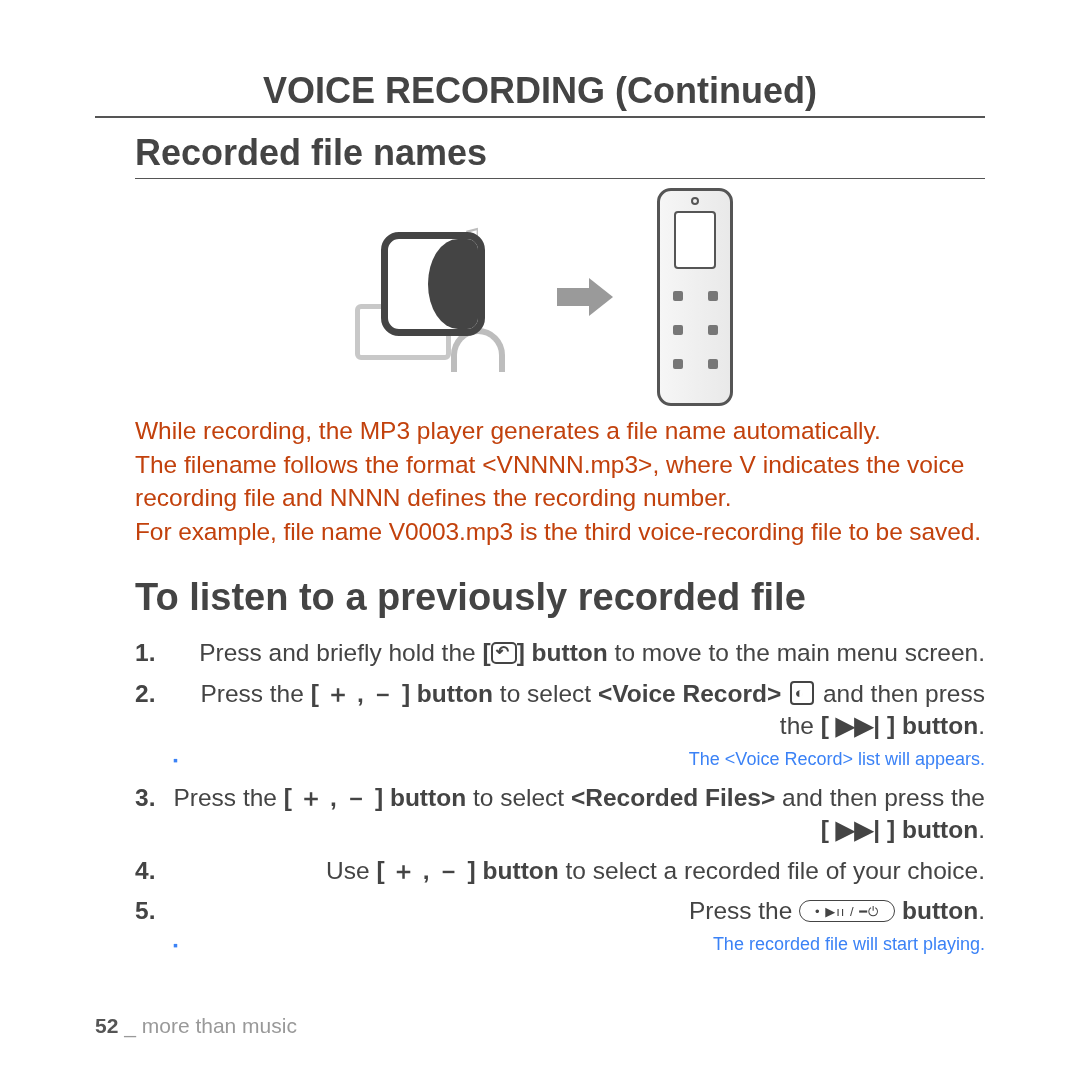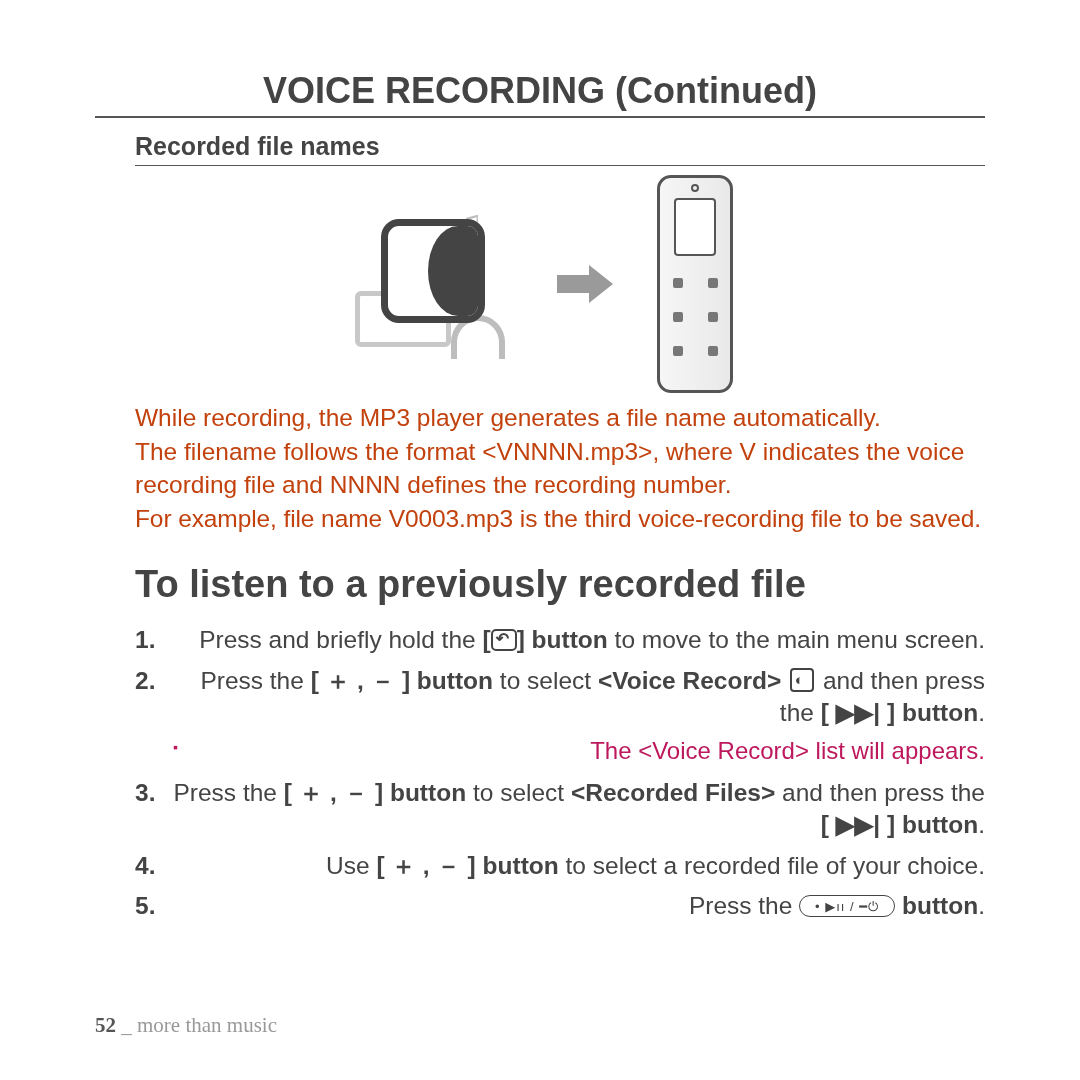--- a/index.html
+++ b/index.html
@@ -14,21 +14,21 @@
   .h1 {
     font-size: 36px;
     font-weight: bold;
     color: #444;
     border-bottom: 2px solid #555;
     padding-bottom: 4px;
     margin-bottom: 14px;
     text-align: center;
   }
   .h2 {
-    font-size: 25px;
+    font-size: 36px;
     font-weight: bold;
     color: #444;
     border-bottom: 1.5px solid #555;
     padding-bottom: 4px;
     margin: 8px 0 18px 40px;
   }
   .h2b {
     font-size: 38px;
     font-weight: bold;
     color: #444;
@@ -119,22 +119,22 @@
     content: counter(s) ".";
     position: absolute; left: 0; top: 0;
     font-weight: bold;
   }
   .b { font-weight: bold; }
   .sub {
     list-style: none;
     margin: 6px 0 10px 4px;
   }
   .sub li {
-    font-size: 24px;
-    color:#be185d;
+    font-size: 18px;
+    color:#3b82f6;
     position: relative;
     padding-left: 18px;
   }
   .sub li::before {
     content: "▪";
     position:absolute; left:0; top:0; font-size:14px; line-height:24px;
   }
 
   
   .keyicon {
@@ -161,21 +161,20 @@
   }
   .ic-play::after{
     content:"• ▶ıı / ━⏻"; position:absolute; width:100%; text-align:center; left:0; top:2px; color:#444; letter-spacing:1px;
   }
 
   .footer {
     position: absolute;
     left: 95px; bottom: 42px;
     font-size: 21px;
     color: #999;
-    font-family: Liberation Serif, serif;
   }
   .footer .pg { font-weight: bold; color:#555; }
 </style>
 </head>
 <body>
 
 <div class="h1">VOICE RECORDING (Continued)</div>
 <div class="h2">Recorded file names</div>
 
 <div class="figure-row">
@@ -226,18 +225,21 @@
       </ul>
   </li>
   <li>
     <span>Press the </span><span class="b">[ ＋ , － ] button</span><span> to select </span><span class="b">&lt;Recorded Files&gt;</span><span> and then press the </span><span class="b">[ ▶▶| ] button</span><span>.</span>
   </li>
   <li>
     <span>Use </span><span class="b">[ ＋ , － ] button</span><span> to select a recorded file of your choice.</span>
   </li>
   <li>
     <span>Press the </span><span class="keyicon ic-play"></span><span class="b"> button</span><span>.</span>
+    <ul class="sub">
+        <li>The recorded file will start playing.</li>
+      </ul>
   </li>
 </ol>
 
 <div class="footer">
   <span class="pg">52</span><span> _ </span><span>more than music</span>
 </div>
 
 </body></html>

